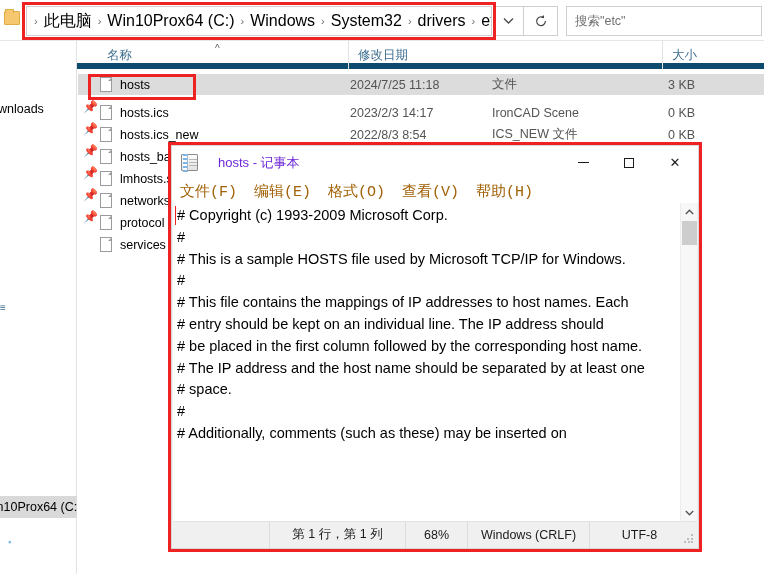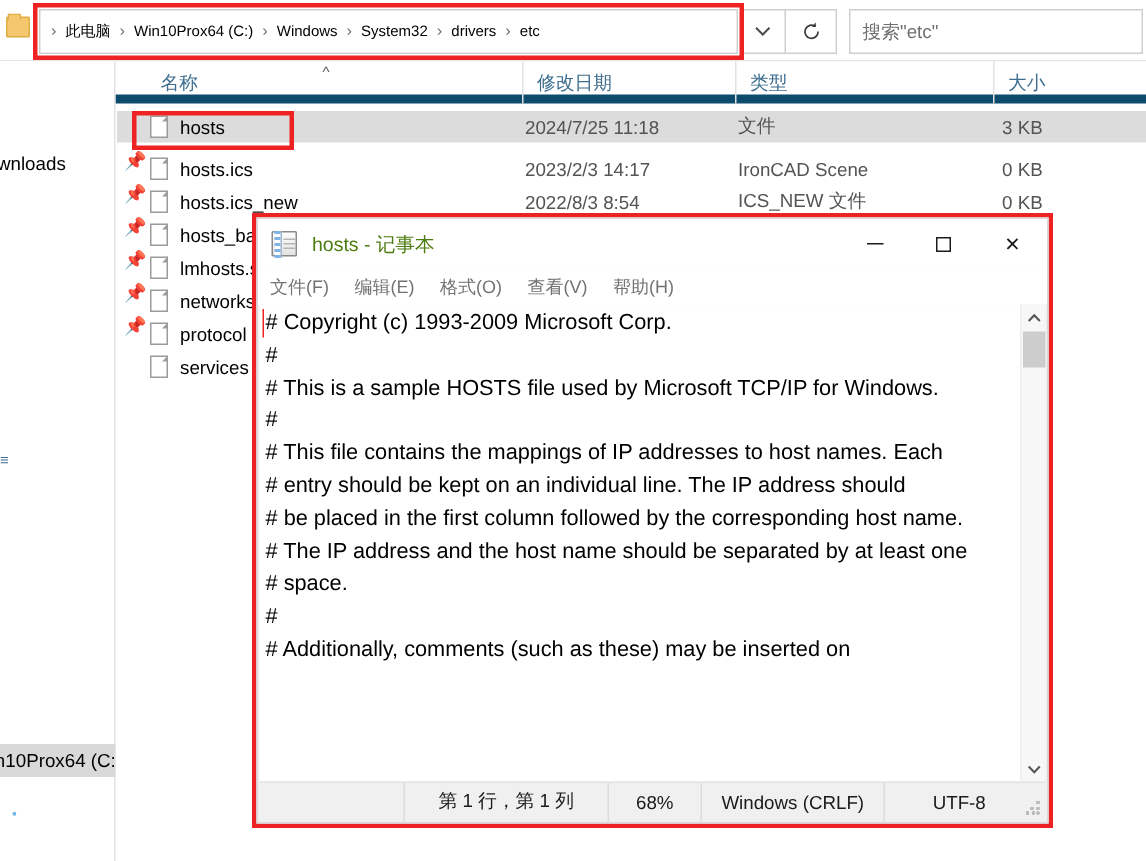--- a/index.html
+++ b/index.html
@@ -27,21 +27,21 @@
     content:""; position:absolute; left:0; top:-3px; width:7px; height:3px;
     background:#f5c76e; border:1px solid #e0ad45; border-bottom:none; border-radius:1px 1px 0 0;
   }
   .breadcrumb-box {
     position: absolute; left: 26px; top: 6px; width: 466px; height: 30px;
     border: 1px solid #cfcfcf; background: #fff;
     display: flex; align-items: center; padding-left: 4px;
     overflow: hidden; white-space: nowrap;
   }
   .crumb {
-    font-size: 10px; color: #000; padding: 0 3px;
+    font-size: 16px; color: #000; padding: 0 3px;
     font-family: "Liberation Sans", sans-serif;
   }
   .crumb-sep {
     color: #6d6d6d; font-size: 11px; padding: 0 3px; user-select:none;
   }
   .addr-drop {
     position: absolute; left: 494px; top: 6px; width: 30px; height: 30px;
     border: 1px solid #cfcfcf; border-left: none; background: #fff;
     display: flex; align-items: center; justify-content: center;
     color: #444; font-size: 11px;
@@ -148,33 +148,33 @@
   .np-icon::before {
     content:""; position:absolute; left:1px; top:-1px; width:4px; height:18px;
     background: repeating-linear-gradient(#7fb4e6 0 2px, #ffffff 2px 4px);
     border-right:1px solid #9fb8cf;
   }
   .np-icon::after {
     content:""; position:absolute; left:7px; top:4px; width:8px; height:1px;
     box-shadow: 0 0 0 0 #aaa, 0 3px 0 0 #b5b5b5, 0 6px 0 0 #b5b5b5;
     background:#b5b5b5;
   }
-  .np-title-text { margin-left: 10px; font-size: 13px; color: #4d7c0f; }
+  .np-title-text { margin-left: 20px; font-size: 13px; color: #6d28d9; }
   .np-btns { position: absolute; right: 0; top: 0; height: 33px; display: flex; }
   .np-btn {
     width: 46px; height: 33px; display: flex; align-items: center; justify-content: center;
     font-size: 13px; color: #1b1b1b;
   }
   .np-btn.min span { display:block; width:11px; height:1px; background:#1b1b1b; }
   .np-btn.max span { display:block; width:10px; height:10px; border:1px solid #1b1b1b; }
   .np-menubar {
     position: absolute; left: 0; top: 33px; right: 0; height: 24px;
     background: #ffffff; display: flex; align-items: center; padding-left: 8px;
   }
-  .np-menu { font-size: 12px; color: #737373; margin-right: 17px; white-space: nowrap; }
+  .np-menu { font-size: 15px; color: #a16207; margin-right: 17px; white-space: nowrap; font-family: Liberation Mono, monospace; }
   .np-text {
     position: absolute; left: 1px; top: 57px; right: 18px; bottom: 27px;
     background: #ffffff; overflow: hidden;
     padding: 2px 3px 13px 4px;
     font-size: 14.5px; line-height: 21.8px; color: #000;
     white-space: pre-wrap; word-break: break-word;
     border-right: 1px solid #ffffff;
   }
   .np-caret { position:absolute; left:3px; top:60px; width:1px; height:19px; background:#ee2222; }
   .np-scroll {
@@ -251,21 +251,20 @@
     </div>
 
     <div class="search-box">
       <span class="ph">搜索"etc"</span>
     </div>
   </div>
 
   <div class="col-header">
     <div class="col-hd first" style="left:98px;width:250px;">名称</div>
     <div class="col-hd" style="left:348px;width:142px;">修改日期</div>
-    <div class="col-hd" style="left:490px;width:172px;">类型</div>
     <div class="col-hd" style="left:662px;width:102px;">大小</div>
   </div>
   <div class="sort-caret">^</div>
 
   <div class="nav-pane">
     <div class="nav-item" style="top:57px;">
       <span class="lbl">Downloads</span>
     </div>
     <div class="nav-item sel" style="top:455px;">
       <span class="lbl">Win10Prox64 (C:)</span>

